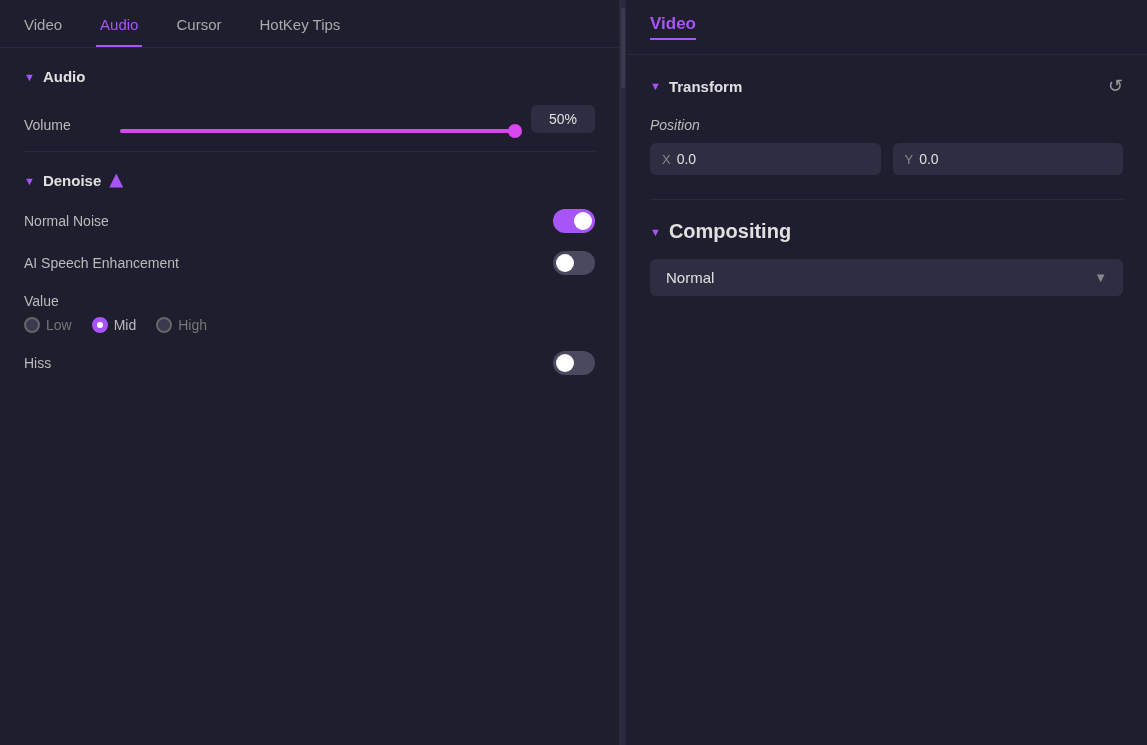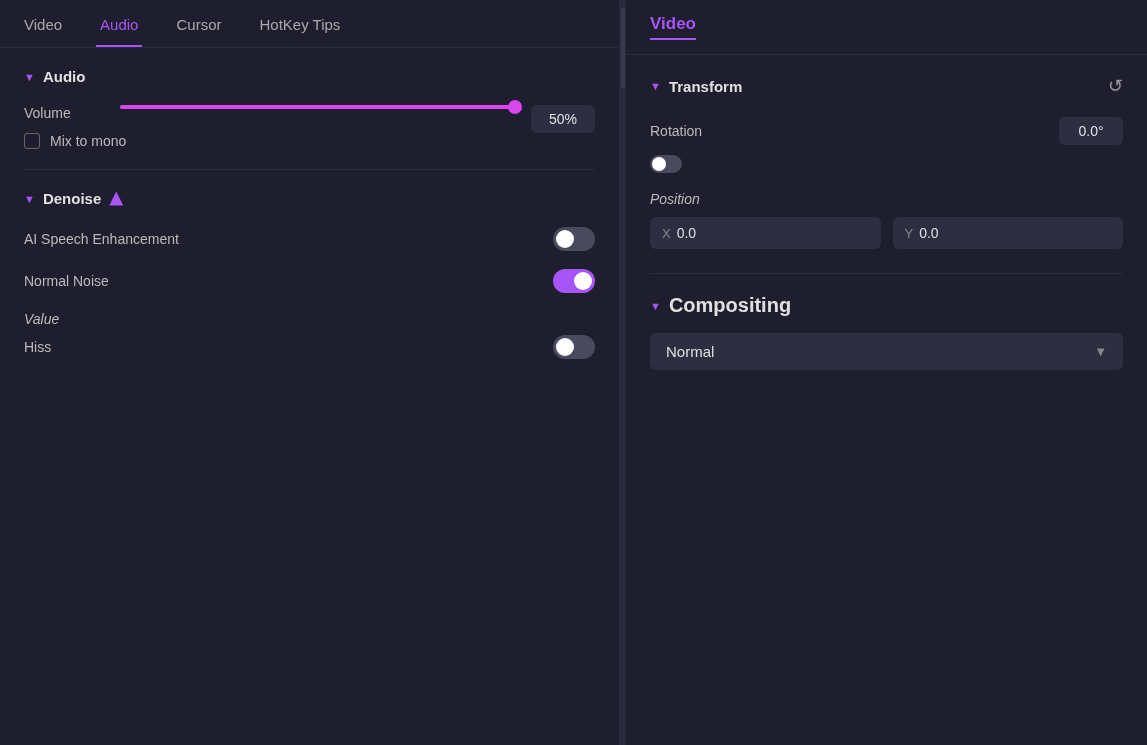--- a/index.html
+++ b/index.html
@@ -69,21 +69,22 @@
       width: 14px;
       height: 14px;
       background: #a855f7;
       clip-path: polygon(50% 0%, 0% 100%, 100% 100%);
       display: inline-block;
     }
 
     
     .control-row {
       display: flex;
-      align-items: flex-start;
+      align-items: flex-end;
+      margin-bottom: 18px;
     }
     .control-label {
       font-size: 14px;
       color: #bbb;
       width: 80px;
       flex-shrink: 0;
     }
     .slider-track {
       flex: 1;
       height: 4px;
@@ -423,49 +424,59 @@
 
     <div class="control-row">
       <span class="control-label">Volume</span>
       <div class="slider-track">
         <div class="slider-fill" style="width: 100%;"></div>
         <div class="slider-thumb" style="left: calc(100% - 7px);"></div>
       </div>
       <div class="value-box">50%</div>
     </div>
 
-    <div class="checkbox-row">
-      <div class="checkbox"></div>
-      <span class="checkbox-label">Mix to mono</span>
-    </div>
 
     <hr class="divider">
 
     <div class="section-header">
       <span class="chevron">▼</span>
       <span class="title">Denoise</span>
       <span class="badge"></span>
     </div>
 
     <div class="toggle-row">
+      <span class="toggle-label">Normal Noise</span>
+      <div class="toggle on">
+        <div class="toggle-knob"></div>
+      </div>
+    </div>
+
+    <div class="toggle-row">
       <span class="toggle-label">AI Speech Enhancement</span>
       <div class="toggle off">
         <div class="toggle-knob"></div>
       </div>
     </div>
 
-    <div class="toggle-row">
-      <span class="toggle-label">Normal Noise</span>
-      <div class="toggle on">
-        <div class="toggle-knob"></div>
-      </div>
-    </div>
-
     <div>
-      <span class="toggle-label" style="display:block; margin-bottom:8px;font-style:italic;">Value</span>
+      <span class="toggle-label" style="display:block; margin-bottom:8px;">Value</span>
+      <div class="radio-group">
+        <div class="radio-option">
+          <div class="radio-circle"></div>
+          <span class="radio-text">Low</span>
+        </div>
+        <div class="radio-option">
+          <div class="radio-circle selected"></div>
+          <span class="radio-text selected">Mid</span>
+        </div>
+        <div class="radio-option">
+          <div class="radio-circle"></div>
+          <span class="radio-text">High</span>
+        </div>
+      </div>
     </div>
 
     <div class="toggle-row">
       <span class="toggle-label">Hiss</span>
       <div class="toggle off">
         <div class="toggle-knob"></div>
       </div>
     </div>
 
   </div>
@@ -483,31 +494,20 @@
 
     <div class="transform-header">
       <div class="transform-title-row">
         <span class="chevron" style="color:#a855f7; font-size:11px;">▼</span>
         <span style="font-size:15px; font-weight:700; color:#e0e0e0;">Transform</span>
       </div>
       <span class="reset-icon">↺</span>
     </div>
 
 
-    <div class="rotation-section">
-      <div class="rotation-header-row">
-        <span class="rotation-label">Rotation</span>
-        <div class="value-box">0.0°</div>
-      </div>
-      <div style="margin-top:6px;">
-        <div class="rotation-toggle-icon">
-          <div class="toggle-knob"></div>
-        </div>
-      </div>
-    </div>
 
     <div class="position-section">
       <div class="position-label">Position</div>
       <div class="position-inputs">
         <div class="position-input-box">
           <span class="position-axis">X</span>
           <span class="position-value">0.0</span>
         </div>
         <div class="position-input-box">
           <span class="position-axis">Y</span>

